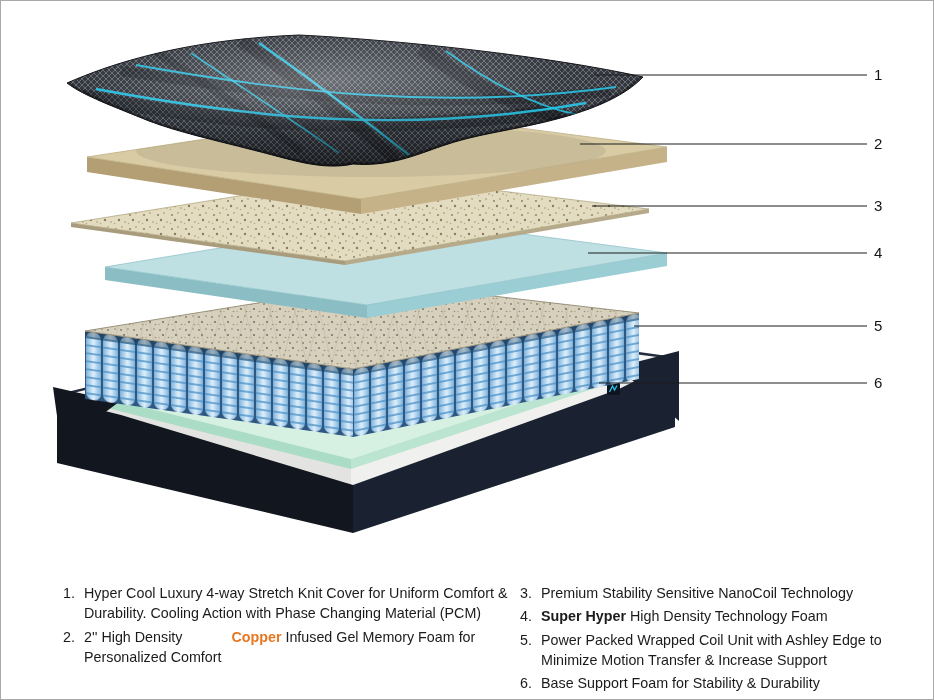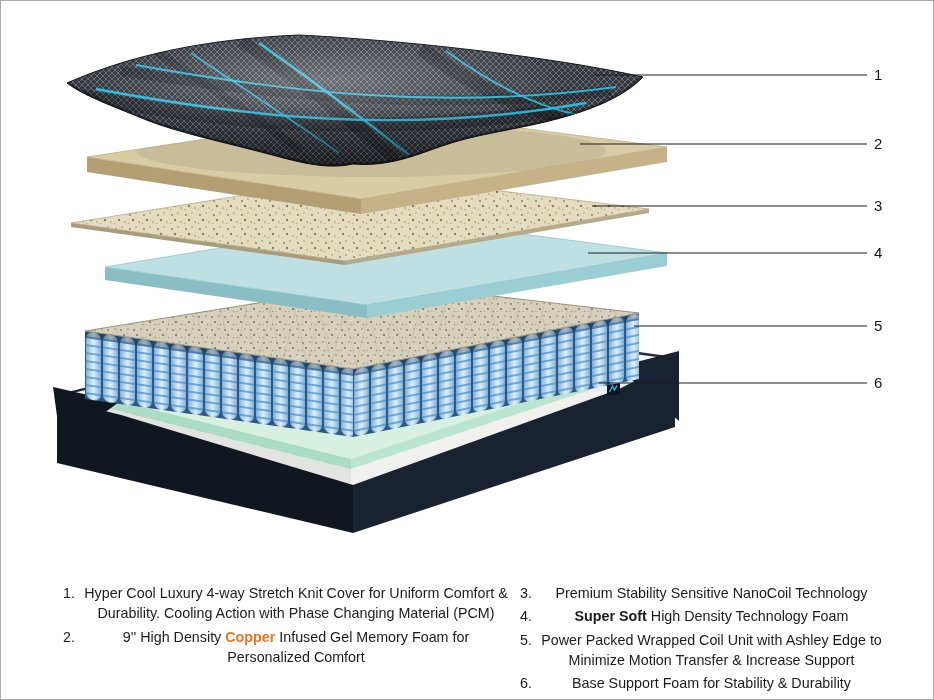--- a/index.html
+++ b/index.html
@@ -16,22 +16,22 @@
   .legend{
     position:absolute;left:62px;top:582px;
     display:flex;gap:12px;
     font-size:14.3px;line-height:1.42;color:#1b1b1b;
   }
   .legend-col{display:flex;flex-direction:column;}
   .legend-col.left{width:445px;}
   .legend-col.right{width:362px;}
   .legend-item{display:flex;margin-bottom:3px;}
   .legend-num{flex:0 0 21px;}
-  .legend-text{flex:1 1 auto;text-align:center;}
-  .copper{color:#e87722;font-weight:700;}
+  .legend-text{flex:1 1 auto;}
+  .copper{color:#e87722;font-weight:700;margin-left:45px;}
   .bold{font-weight:700;}
 </style>
 </head>
 <body>
 
 <div class="page">
 
 <svg id="diagram" width="932" height="560" viewBox="0 0 932 560" xmlns="http://www.w3.org/2000/svg">
   <defs>
     <pattern id="pKnit" width="6" height="6" patternUnits="userSpaceOnUse">
@@ -208,31 +208,31 @@
 </svg>
 
 <div class="legend">
   <div class="legend-col left" id="legend-left">
         <div class="legend-item">
           <span class="legend-num">1.</span>
           <span class="legend-text"><span>Hyper Cool Luxury 4-way Stretch Knit Cover for Uniform Comfort &amp; Durability. Cooling Action with Phase Changing Material (PCM)</span></span>
         </div>
         <div class="legend-item">
           <span class="legend-num">2.</span>
-          <span class="legend-text"><span>9'' High Density </span><span class="copper">Copper</span><span> Infused Gel Memory Foam for Personalized Comfort</span></span>
+          <span class="legend-text"><span>2'' High Density </span><span class="copper">Copper</span><span> Infused Gel Memory Foam for Personalized Comfort</span></span>
         </div>
       </div>
   <div class="legend-col right" id="legend-right">
         <div class="legend-item">
           <span class="legend-num">3.</span>
           <span class="legend-text"><span>Premium Stability Sensitive NanoCoil Technology</span></span>
         </div>
         <div class="legend-item">
           <span class="legend-num">4.</span>
-          <span class="legend-text"><span class="bold">Super Soft</span><span> High Density Technology Foam</span></span>
+          <span class="legend-text"><span class="bold">Super Hyper</span><span> High Density Technology Foam</span></span>
         </div>
         <div class="legend-item">
           <span class="legend-num">5.</span>
           <span class="legend-text"><span>Power Packed Wrapped Coil Unit with Ashley Edge to Minimize Motion Transfer &amp; Increase Support</span></span>
         </div>
         <div class="legend-item">
           <span class="legend-num">6.</span>
           <span class="legend-text"><span>Base Support Foam for Stability &amp; Durability</span></span>
         </div>
       </div>

